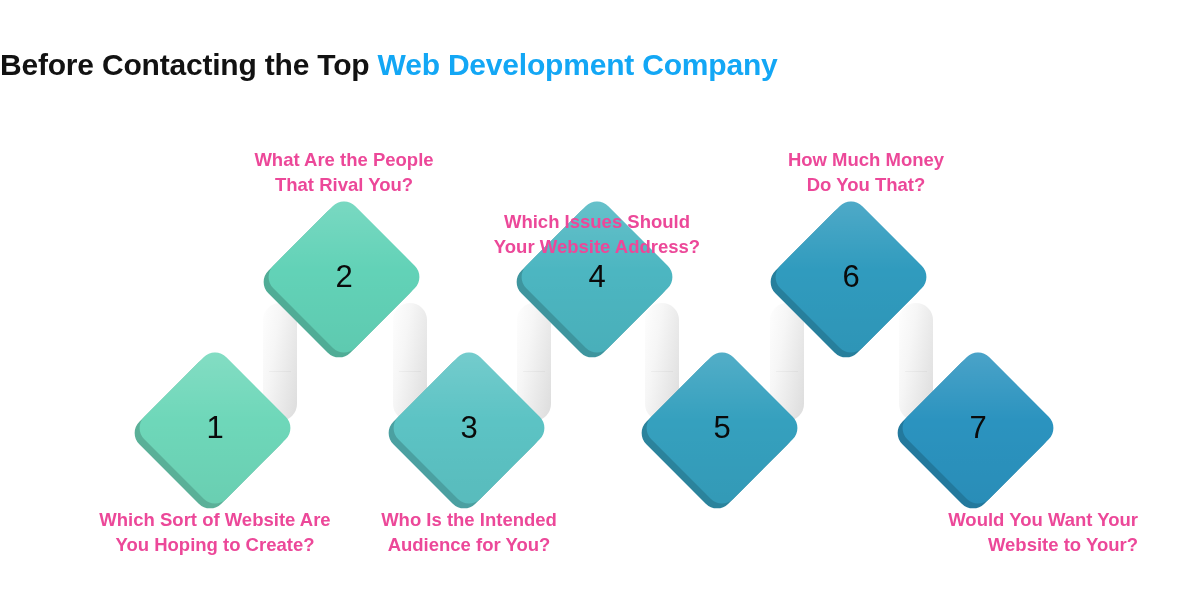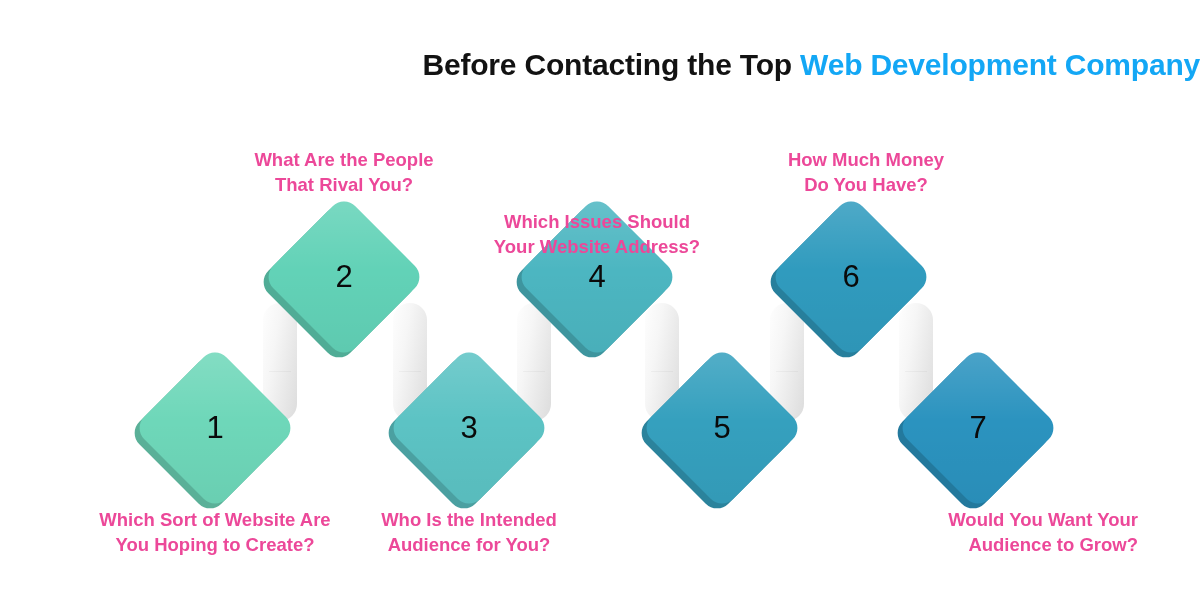--- a/index.html
+++ b/index.html
@@ -22,21 +22,21 @@
     height: 606px;
     background: #ffffff;
   }
 
   
   .title-wrap {
     position: absolute;
     left: 0;
     top: 48px;
     width: 1200px;
-    text-align: right;
+    text-align: left;
     line-height: 1.1;
   }
   .title-main {
     font-size: 30px;
     font-weight: bold;
     color: #121212;
     letter-spacing: -0.2px;
   }
   .title-accent {
     font-size: 30px;
@@ -232,34 +232,34 @@
     <div>That Rival You?</div>
   </div>
 
   <div class="caption caption-top" style="left:467px; top:164px; width:260px;margin-top:46px;">
     <div>Which Issues Should</div>
     <div>Your Website Address?</div>
   </div>
 
   <div class="caption caption-top" style="left:736px; top:148px; width:260px;text-align:center;">
     <div>How Much Money</div>
-    <div>Do You Have?</div>
+    <div>Do You That?</div>
   </div>
 
   <div class="caption caption-bottom" style="left:60px; top:508px; width:310px;">
     <div>Which Sort of Website Are</div>
     <div>You Hoping to Create?</div>
   </div>
 
   <div class="caption caption-bottom" style="left:344px; top:508px; width:250px;">
     <div>Who Is the Intended</div>
     <div>Audience for You?</div>
   </div>
 
   <div class="caption caption-bottom" style="left:572px; top:508px; width:330px;">
   </div>
 
   <div class="caption caption-bottom" style="left:876px; top:508px; width:262px;text-align:right;">
     <div>Would You Want Your</div>
-    <div>Audience to Grow?</div>
+    <div>Website to Your?</div>
   </div>
 
 </div>
 
 </body></html>

